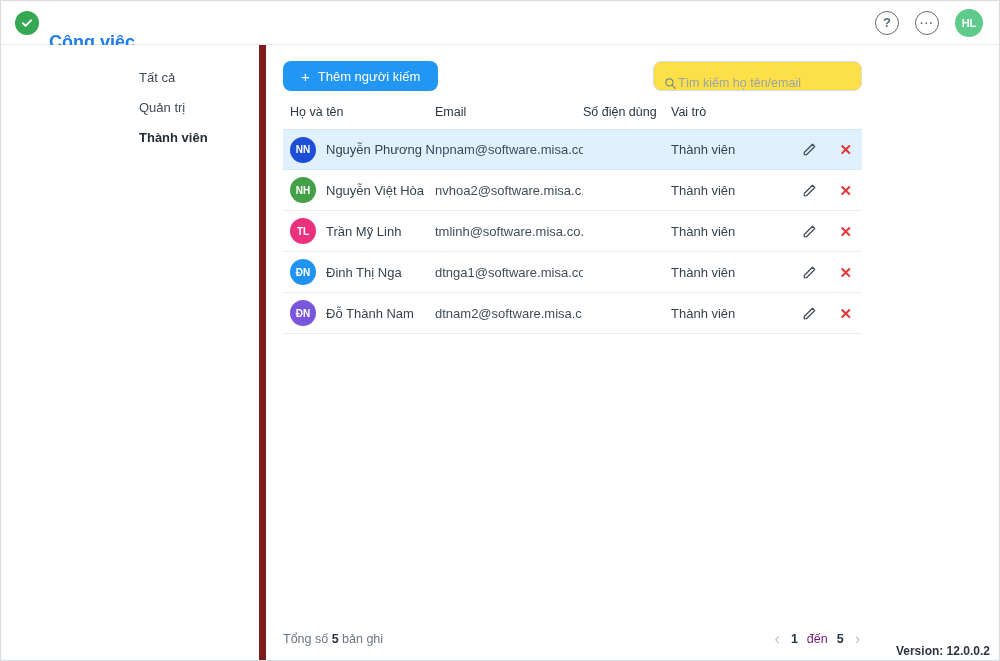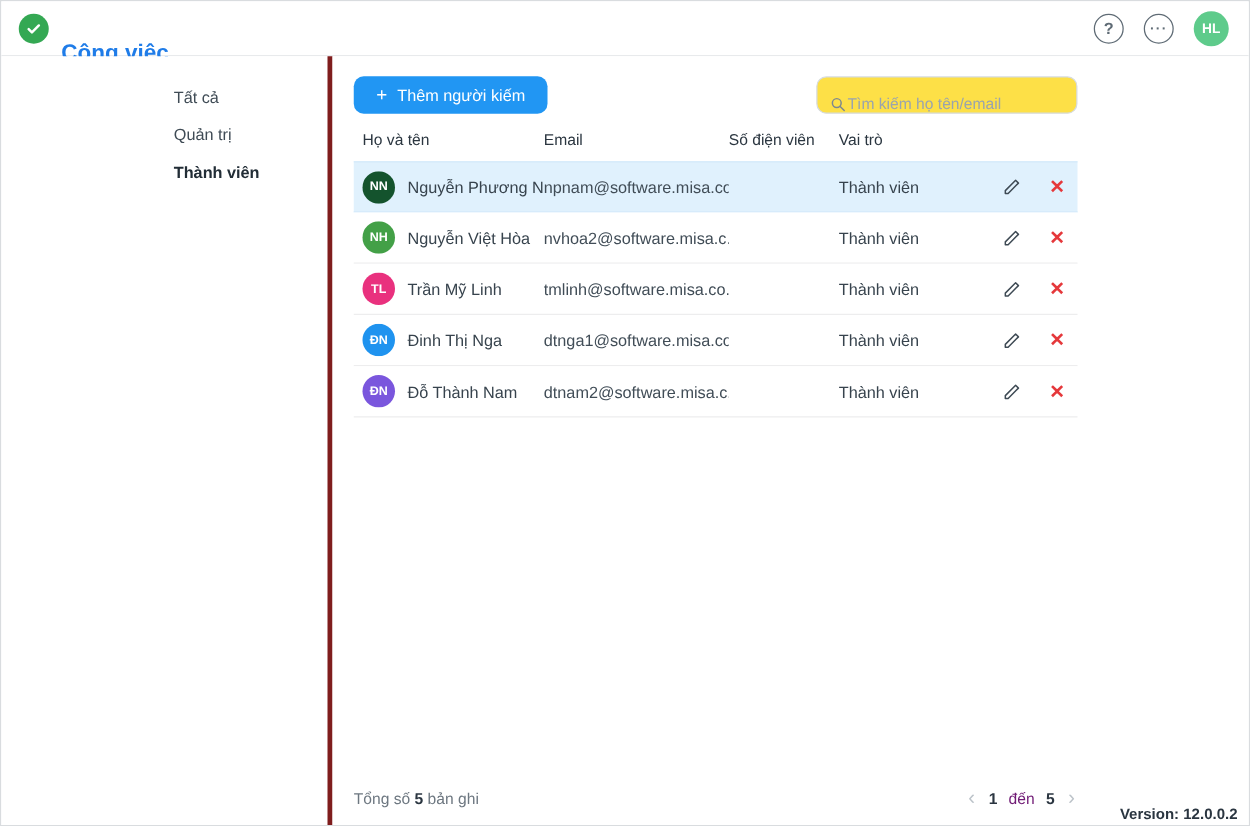--- a/index.html
+++ b/index.html
@@ -35,21 +35,21 @@
   .icon-btn.more { letter-spacing:1px; font-size:11px; }
   .avatar-hl {
     width:28px; height:28px; border-radius:50%;
     background:var(--avatar-green,#5ecb8b); color:#fff;
     display:flex; align-items:center; justify-content:center;
     font-size:11px; font-weight:bold; cursor:pointer;
   }
   
   .body-wrap { display:flex; height:616px; }
   .sidebar {
-    width:265px; min-width:265px; border-right:4px solid #7f1d1d;
+    width:265px; min-width:265px; border-right:7px solid #7f1d1d;
     padding-top:18px; background:#fff;
   }
   .nav-item {
     padding:7px 0 7px 138px; font-size:13px; color:#3f4b55;
     cursor:pointer; line-height:16px;
   }
   .nav-item.active { font-weight:bold; color:#222d36; }
   .main { flex:1; position:relative; background:#fff; }
   
   .toolbar {
@@ -158,28 +158,28 @@
           <line x1="15" y1="15" x2="21" y2="21" stroke="#7d8890" stroke-width="2.2" stroke-linecap="round"></line>
         </svg>
         <input type="text" placeholder="Tìm kiếm họ tên/email" style="">
       </div>
     </div>
 
     <div class="table">
       <div class="t-head" id="t-head">
           <div class="cell">Họ và tên</div>
           <div class="cell">Email</div>
-          <div class="cell">Số điện viên</div>
+          <div class="cell">Số điện dùng</div>
           <div class="cell">Vai trò</div>
           <div class="cell"></div>
         </div>
       <div id="t-body">
   <div class="t-row highlighted">
     <div class="name-cell">
-      <span class="row-avatar" style="background: #14532d;">NN</span>
+      <span class="row-avatar" style="background: #1d4ed8;">NN</span>
       <span class="name-text">Nguyễn Phương Nam</span>
     </div>
     <div class="email-cell">npnam@software.misa.co...</div>
     <div class="phone-cell"></div>
     <div class="role-cell">Thành viên</div>
     <div class="actions-cell">
       <button class="edit-btn">
         <svg viewBox="0 0 24 24">
                   <path d="M16.8 3.6l3.6 3.6L7.2 20.4H3.6v-3.6L16.8 3.6z" fill="none" stroke="currentColor" stroke-width="1.9" stroke-linejoin="round"></path>
                 </svg>

